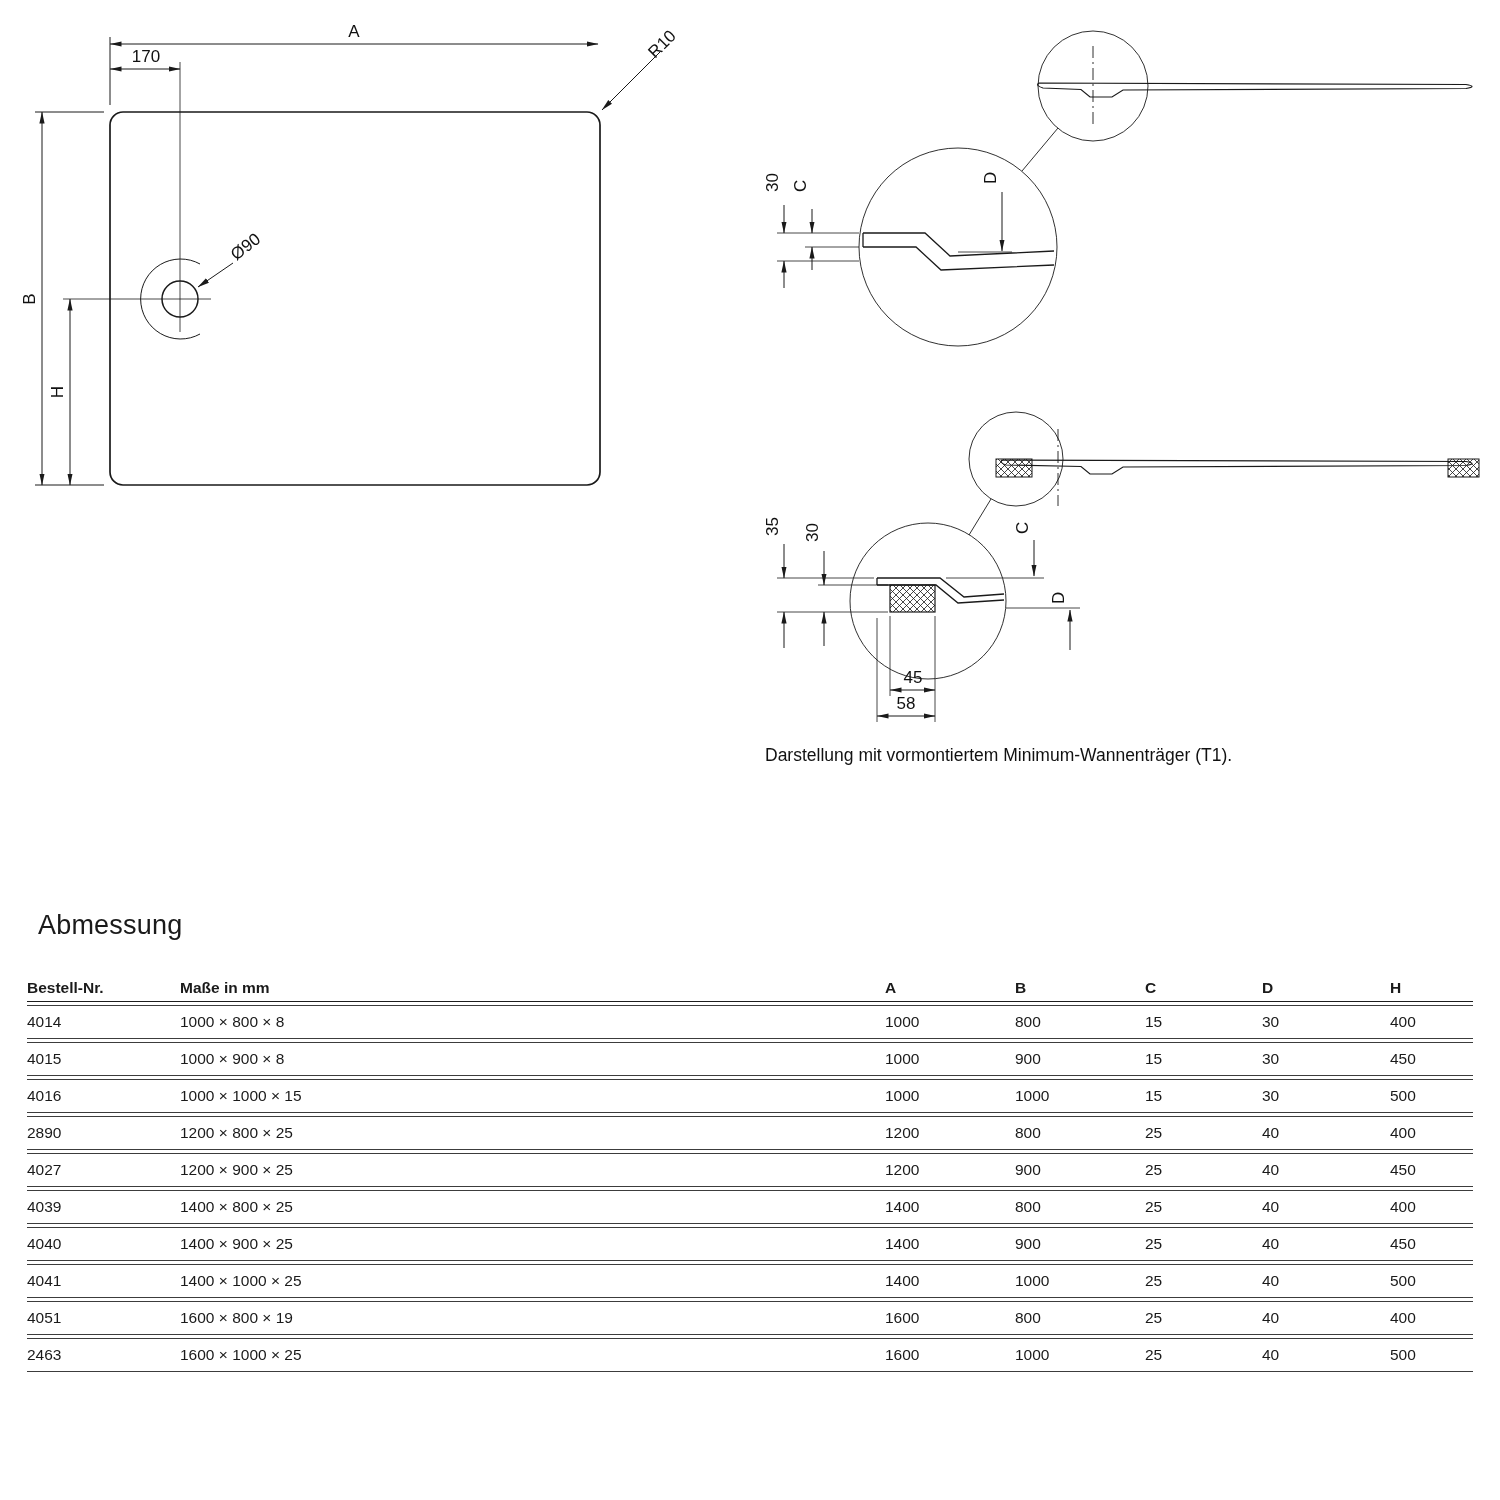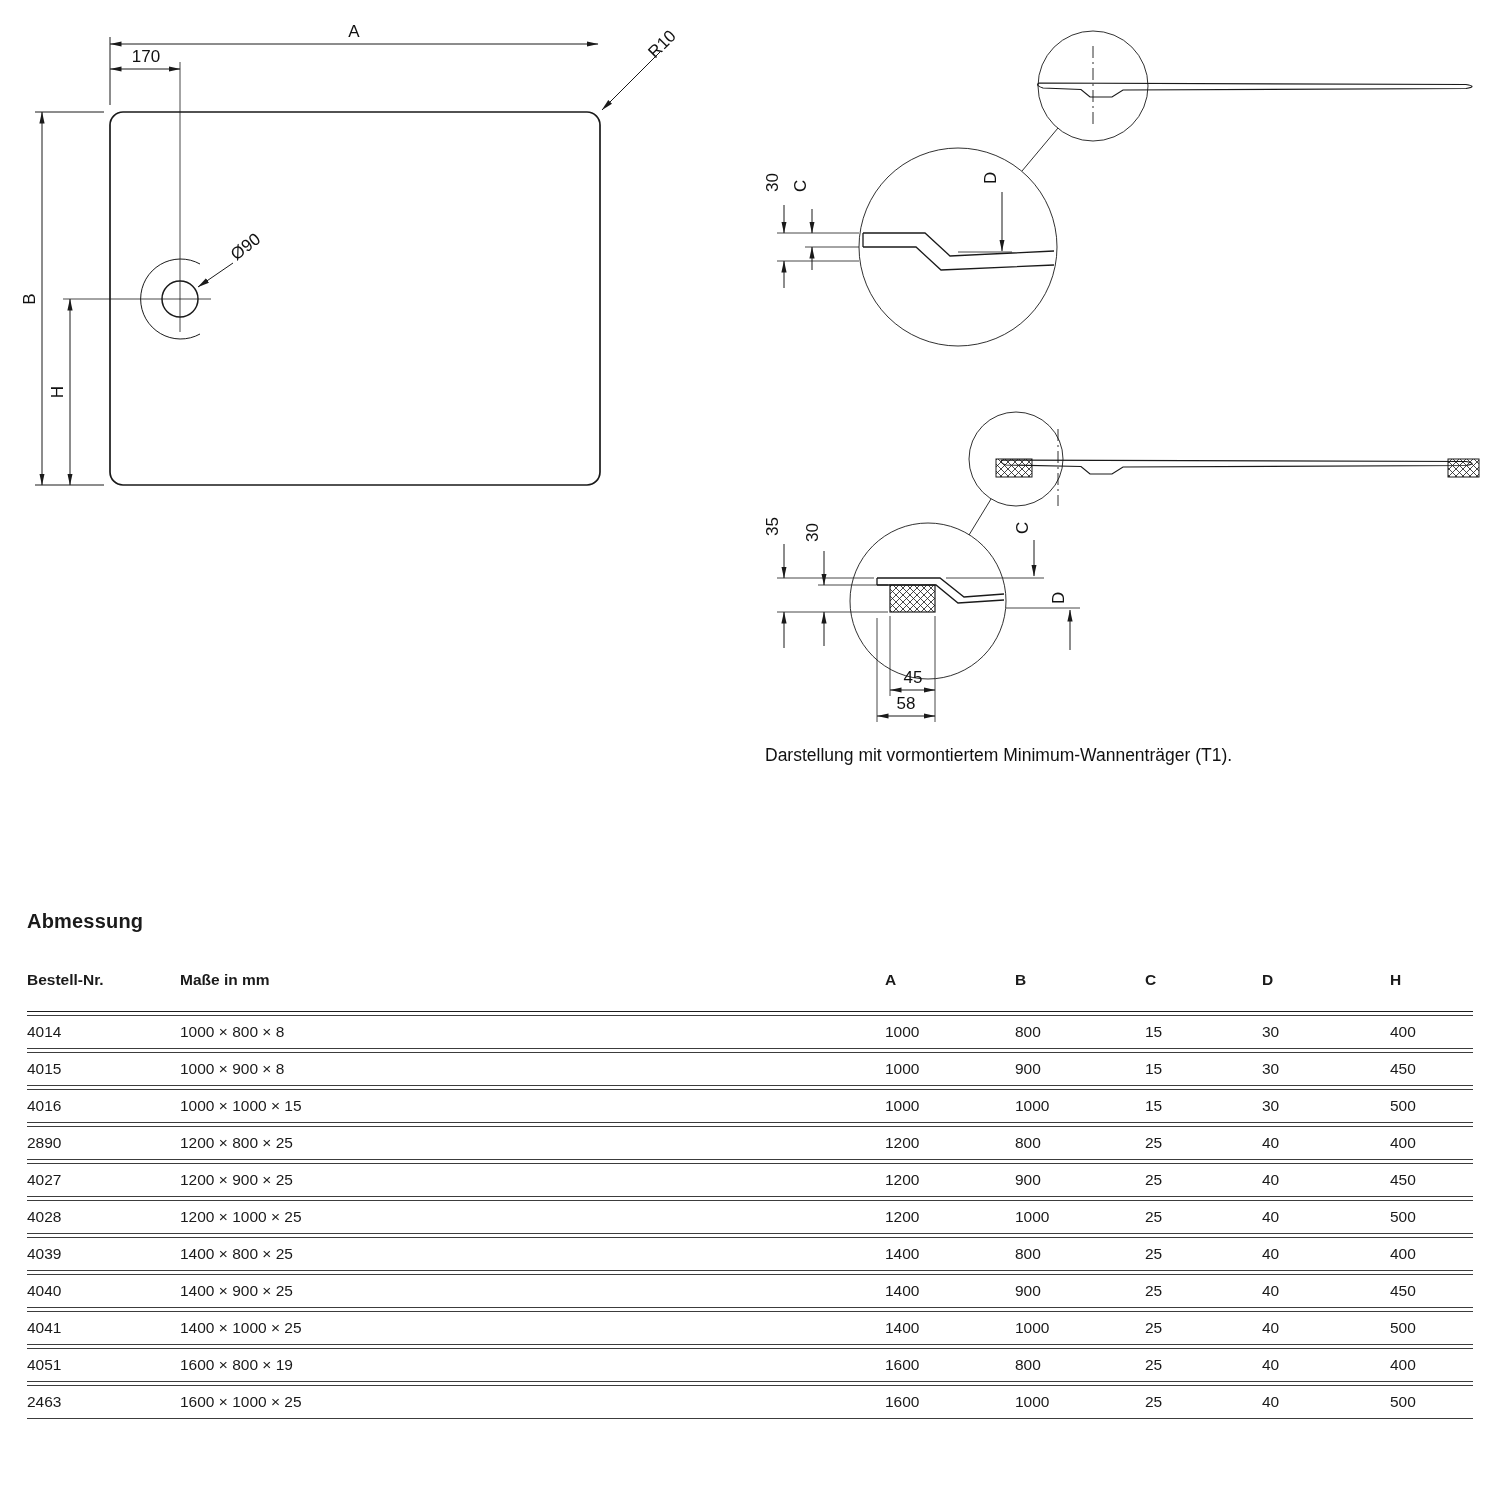--- a/index.html
+++ b/index.html
@@ -2,23 +2,23 @@
 <html><head>
 <meta charset="utf-8">
 <style>
   html,body{margin:0;padding:0;}
   body{
     width:1500px;height:1500px;background:#ffffff;position:relative;overflow:hidden;
     font-family:"Liberation Sans","DejaVu Sans",sans-serif;color:#1a1a1a;
   }
   .drawing{position:absolute;top:0;left:0;display:block;}
   .table-section{position:absolute;top:910px;left:27px;width:1446px;}
-  .table-title{font-size:20px;font-weight:700;margin:0 0 30px 0;letter-spacing:.2px;}
+  .table-title{font-size:27px;font-weight:400;margin:0 0 30px 11px;letter-spacing:.2px;}
   table.dims{width:100%;border-collapse:separate;border-spacing:0 3px;font-size:15.5px;table-layout:fixed;}
-  .dims th{font-weight:700;text-align:left;padding:5px 0 22px;border-bottom:1.5px solid #1d1d1d;vertical-align:bottom;}
+  .dims th{font-weight:700;text-align:left;padding:5px 0 4px;border-bottom:1.5px solid #1d1d1d;vertical-align:bottom;}
   .dims td{padding:7px 0;border-top:1px solid #3c3c3c;border-bottom:1px solid #3c3c3c;}
   .labels text{fill:#111;}
 </style>
 </head>
 <body>
 
 <svg class="drawing" width="1500" height="880" viewBox="0 0 1500 880">
   <defs>
     <marker id="ae" viewBox="0 0 12 6" markerWidth="12" markerHeight="6" refX="11.5" refY="3" orient="auto" markerUnits="userSpaceOnUse">
       <path d="M0 0.4 L12 3 L0 5.6 Z" fill="#1a1a1a"></path>
@@ -191,29 +191,20 @@
         <tr>
           <td>4027</td>
           <td>1200 × 900 × 25</td>
           <td>1200</td>
           <td>900</td>
           <td>25</td>
           <td>40</td>
           <td>450</td>
         </tr>
         <tr>
-          <td>4028</td>
-          <td>1200 × 1000 × 25</td>
-          <td>1200</td>
-          <td>1000</td>
-          <td>25</td>
-          <td>40</td>
-          <td>500</td>
-        </tr>
-        <tr>
           <td>4039</td>
           <td>1400 × 800 × 25</td>
           <td>1400</td>
           <td>800</td>
           <td>25</td>
           <td>40</td>
           <td>400</td>
         </tr>
         <tr>
           <td>4040</td>

